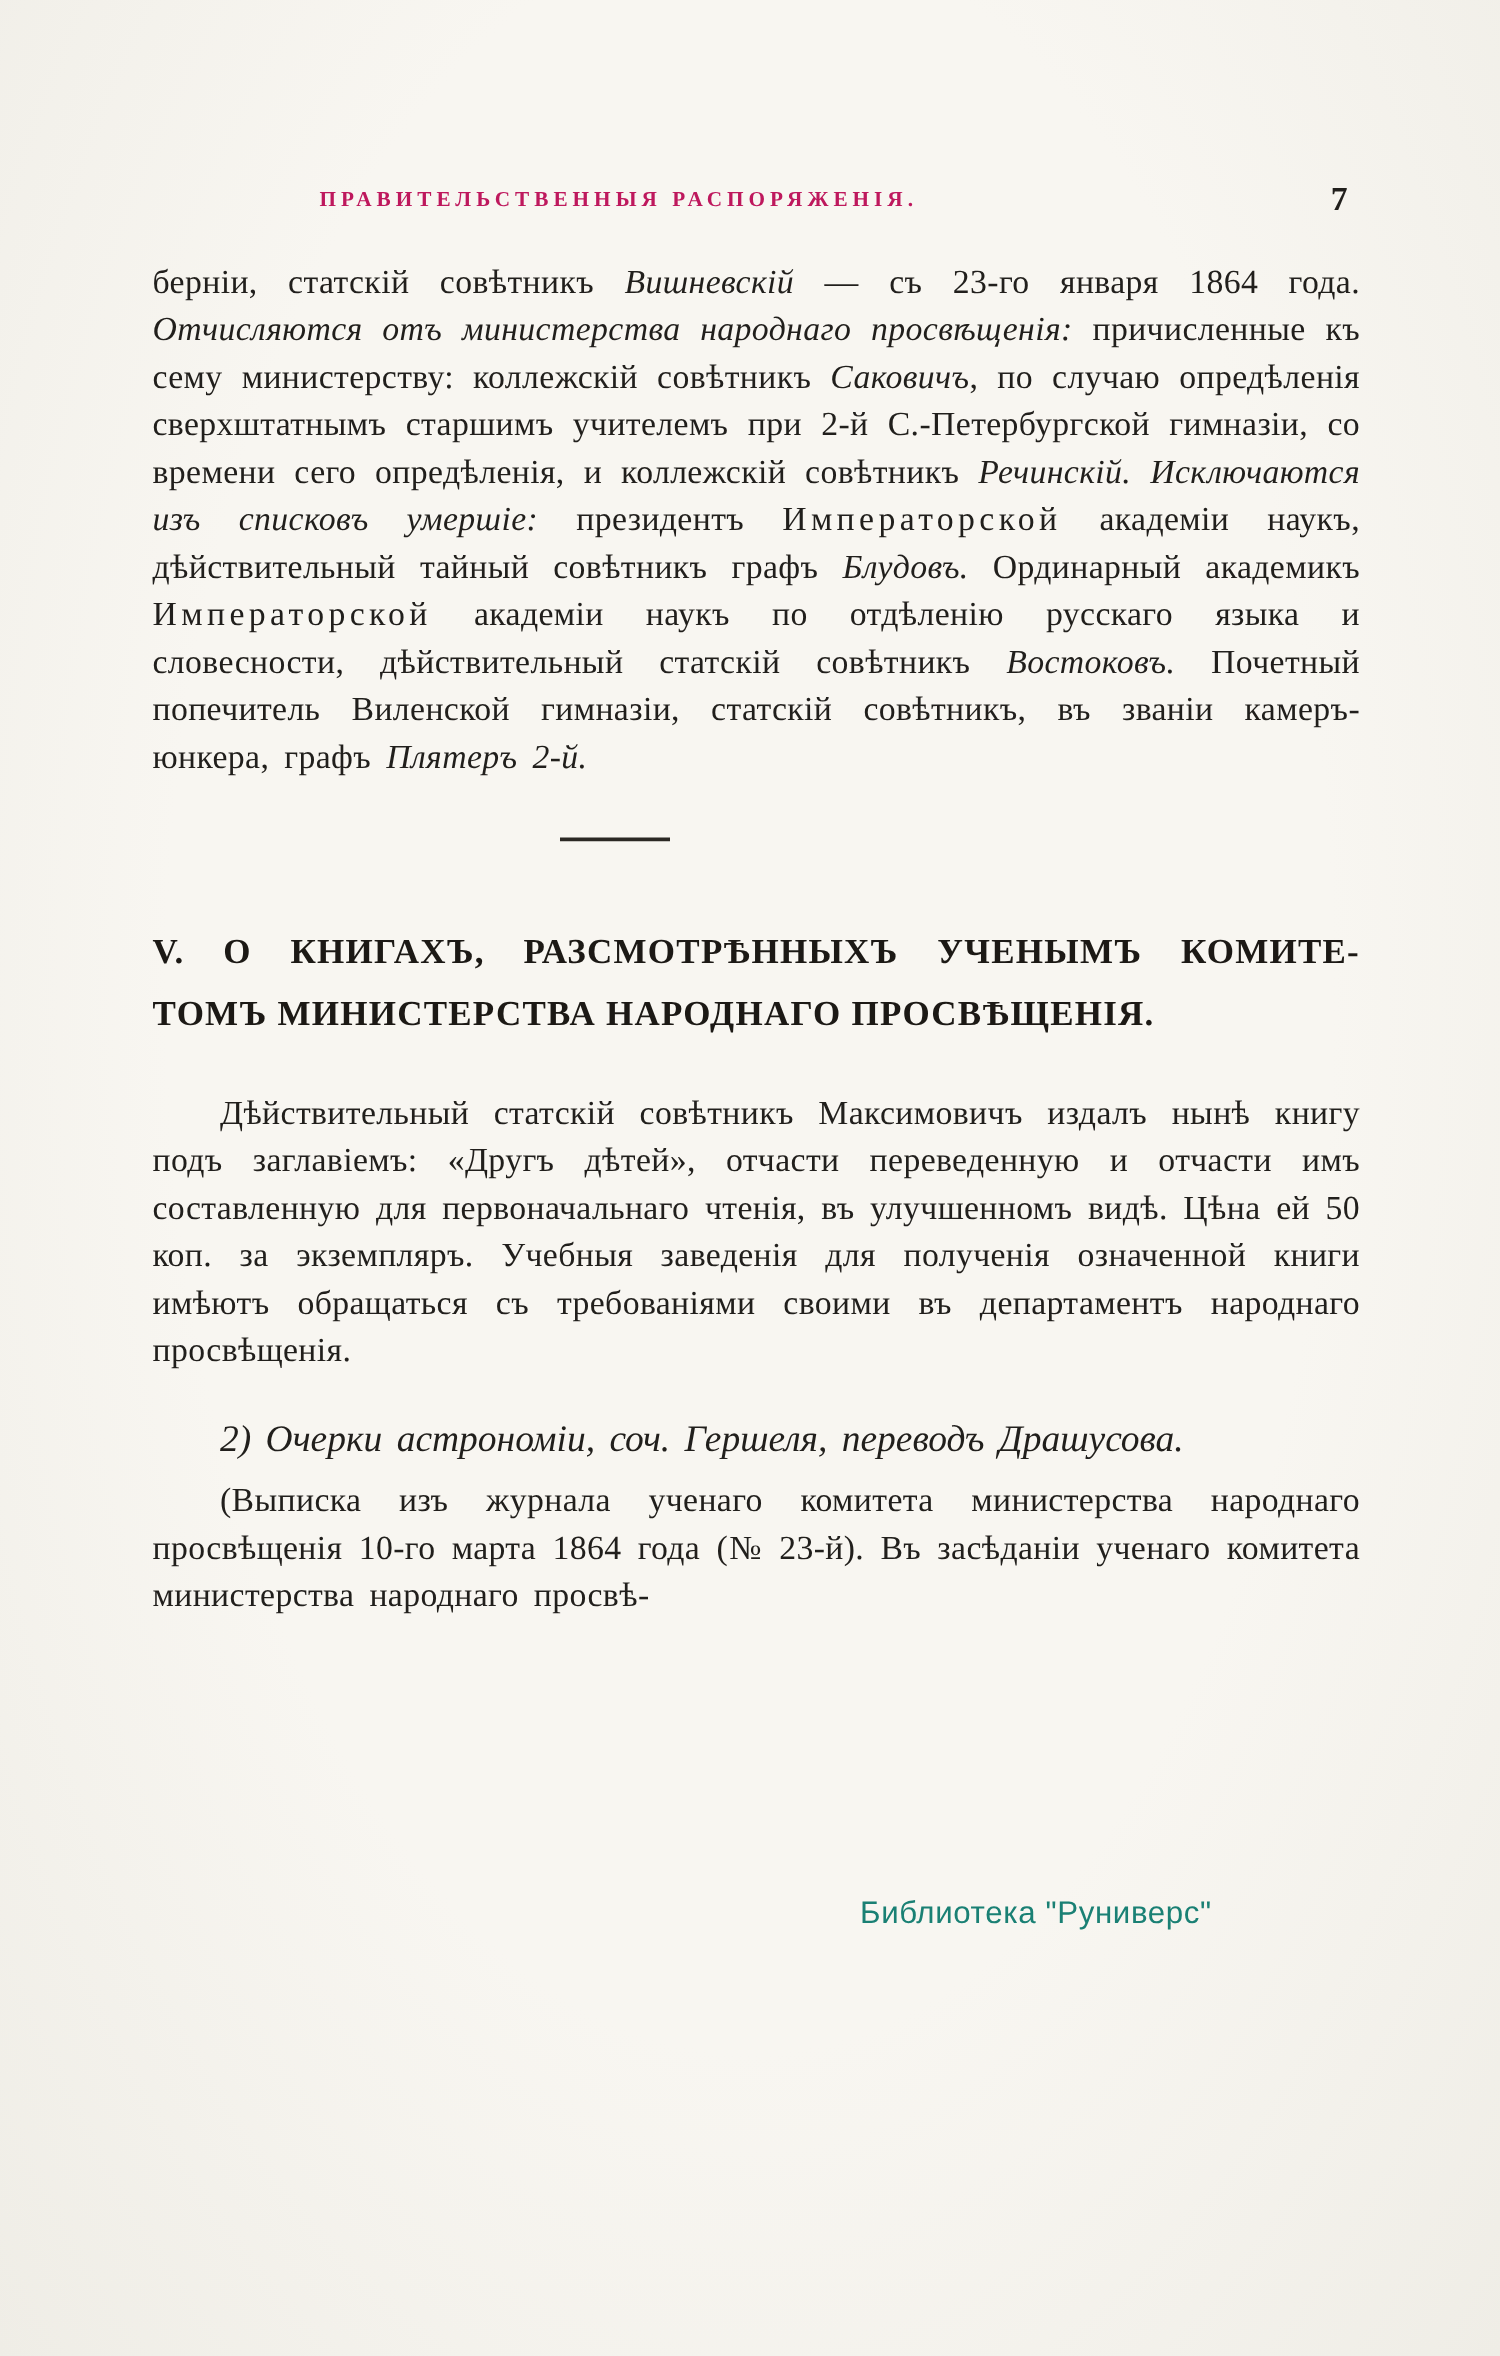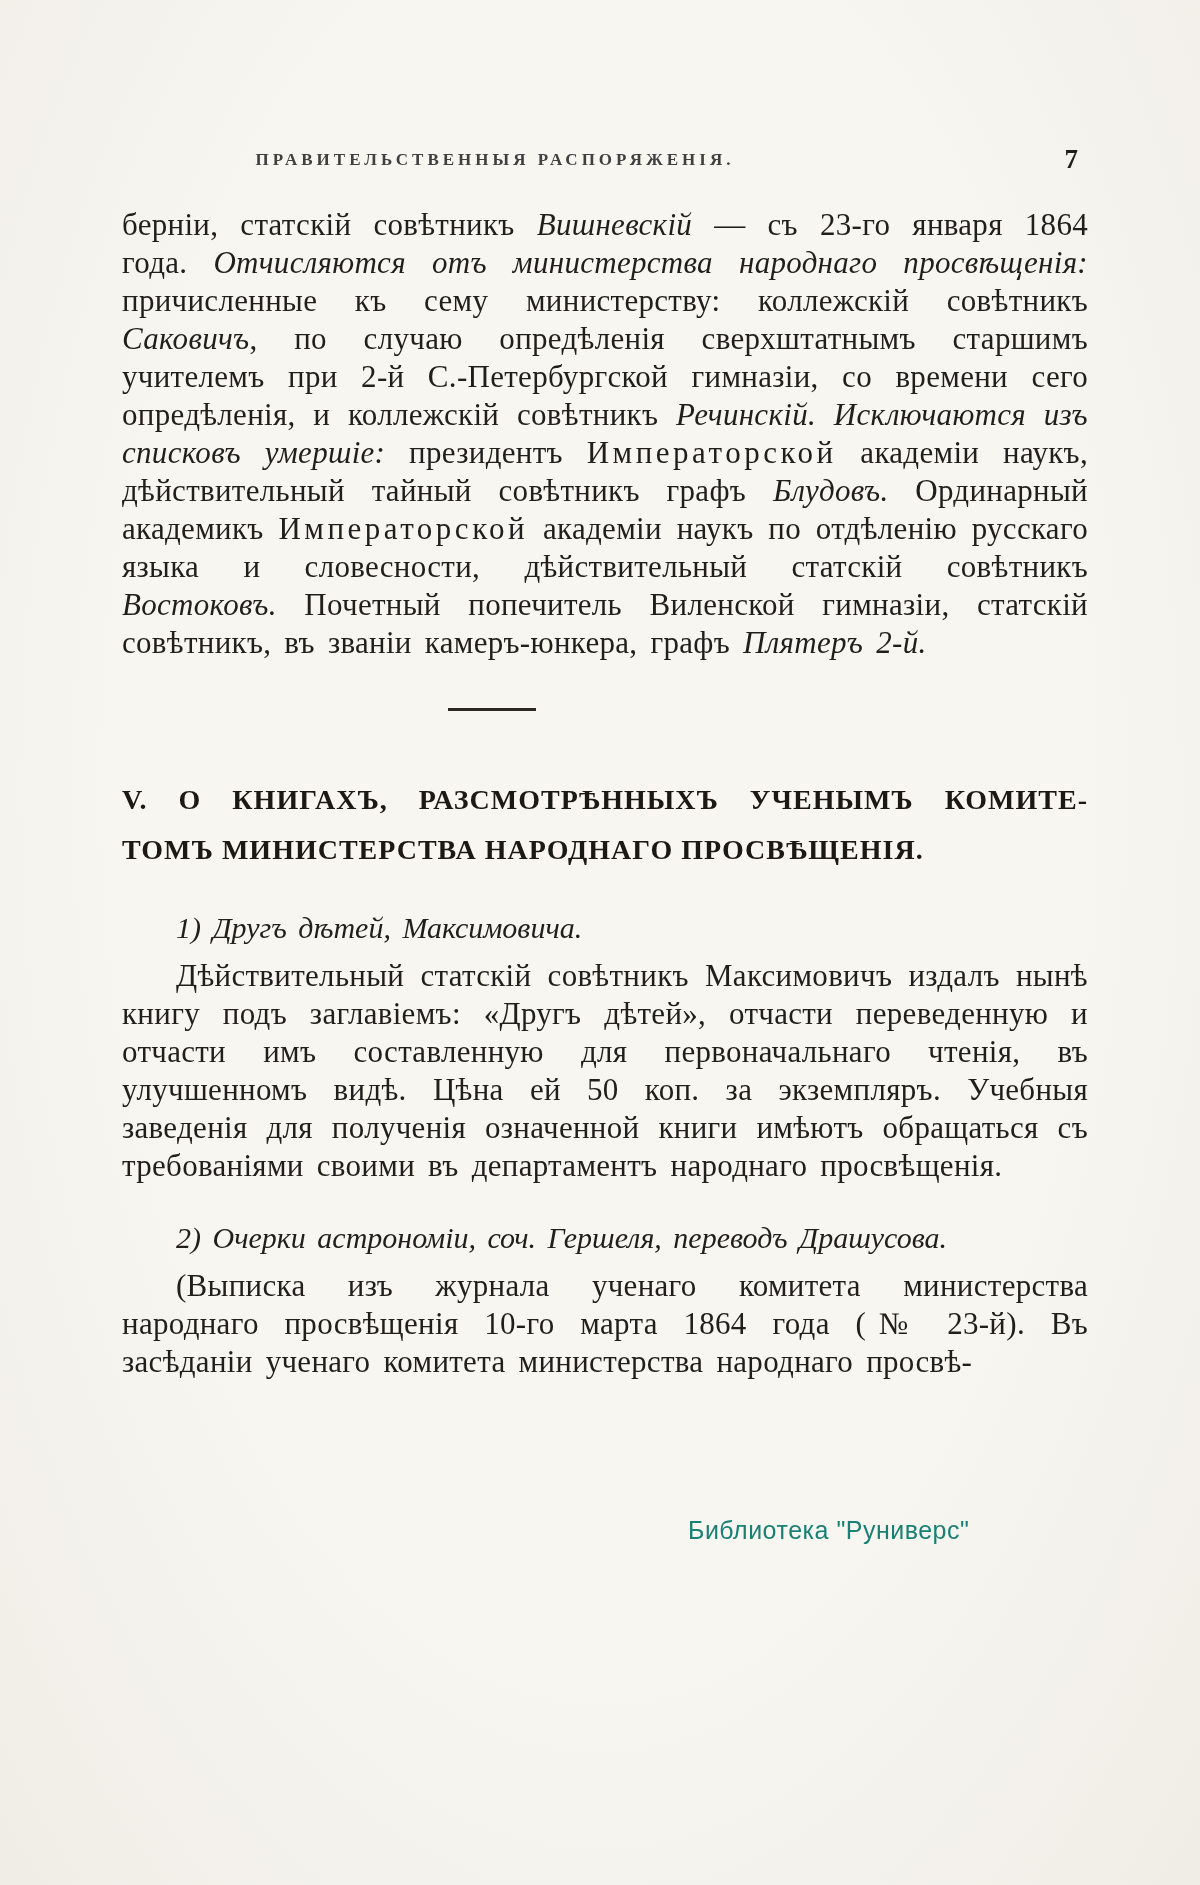--- a/index.html
+++ b/index.html
@@ -23,33 +23,33 @@
     height: 30px;
     margin-bottom: 26px;
     text-align: center;
   }
   .head-title {
     display: inline-block;
     font-size: 17px;
     font-weight: bold;
     letter-spacing: 4px;
     transform: translateX(-110px);
-    color: #404040;
+    color: #be185d;
   }
   .page-num {
     position: absolute;
     right: 10px;
     top: -6px;
     font-size: 27px;
     font-weight: bold;
     letter-spacing: 0;
   }
   .body-para {
     margin: 0;
-    font-size: 31px;
+    font-size: 27px;
     line-height: 38px;
     text-align: justify;
     word-spacing: 5px;
     letter-spacing: 0.3px;
   }
   .body-para.indent { text-indent: 54px; }
   .it { font-style: italic; }
   .sp { letter-spacing: 3.5px; }
   .divider {
     width: 88px;
@@ -104,21 +104,20 @@
 
   <p class="body-para"><span>берніи, статскій совѣтникъ </span><span class="it">Вишневскій</span><span> — съ 23-го января 1864 года. </span><span class="it">Отчисляются отъ министерства народнаго просвѣщенія:</span><span> причисленные къ сему министерству: коллежскій совѣтникъ </span><span class="it">Саковичъ</span><span>, по случаю опредѣленія сверхштатнымъ старшимъ учителемъ при 2-й С.-Петербургской гимназіи, со времени сего опредѣленія, и коллежскій совѣтникъ </span><span class="it">Речинскій.</span><span> </span><span class="it">Исключаются изъ списковъ умершіе:</span><span> президентъ </span><span class="sp">Императорской</span><span> академіи наукъ, дѣйствительный тайный совѣтникъ графъ </span><span class="it">Блудовъ.</span><span> Ординарный академикъ </span><span class="sp">Императорской</span><span> академіи наукъ по отдѣленію русскаго языка и словесности, дѣйствительный статскій совѣтникъ </span><span class="it">Востоковъ.</span><span> Почетный попечитель Виленской гимназіи, статскій совѣтникъ, въ званіи камеръ-юнкера, графъ </span><span class="it">Плятеръ 2-й.</span></p>
 
   <div class="divider"></div>
 
   <h2 class="section-heading">
     <span class="sh-line1">V. О КНИГАХЪ, РАЗСМОТРѢННЫХЪ УЧЕНЫМЪ КОМИТЕ-</span>
     <span class="sh-line2">ТОМЪ МИНИСТЕРСТВА НАРОДНАГО ПРОСВѢЩЕНІЯ.</span>
   </h2>
 
-  <p class="item-heading">1) Другъ дѣтей, Максимовича.</p>
 
   <p class="body-para indent">Дѣйствительный статскій совѣтникъ Максимовичъ издалъ нынѣ книгу подъ заглавіемъ: «Другъ дѣтей», отчасти переведенную и отчасти имъ составленную для первоначальнаго чтенія, въ улучшенномъ видѣ. Цѣна ей 50 коп. за экземпляръ. Учебныя заведенія для полученія означенной книги имѣютъ обращаться съ требованіями своими въ департаментъ народнаго просвѣщенія.</p>
 
   <p class="item-heading">2) Очерки астрономіи, соч. Гершеля, переводъ Драшусова.</p>
 
   <p class="body-para indent">(Выписка изъ журнала ученаго комитета министерства народнаго просвѣщенія 10-го марта 1864 года (№ 23-й). Въ засѣданіи ученаго комитета министерства народнаго просвѣ-</p>
 
   <div class="watermark">Библиотека "Руниверс"</div>
 
 </div>

